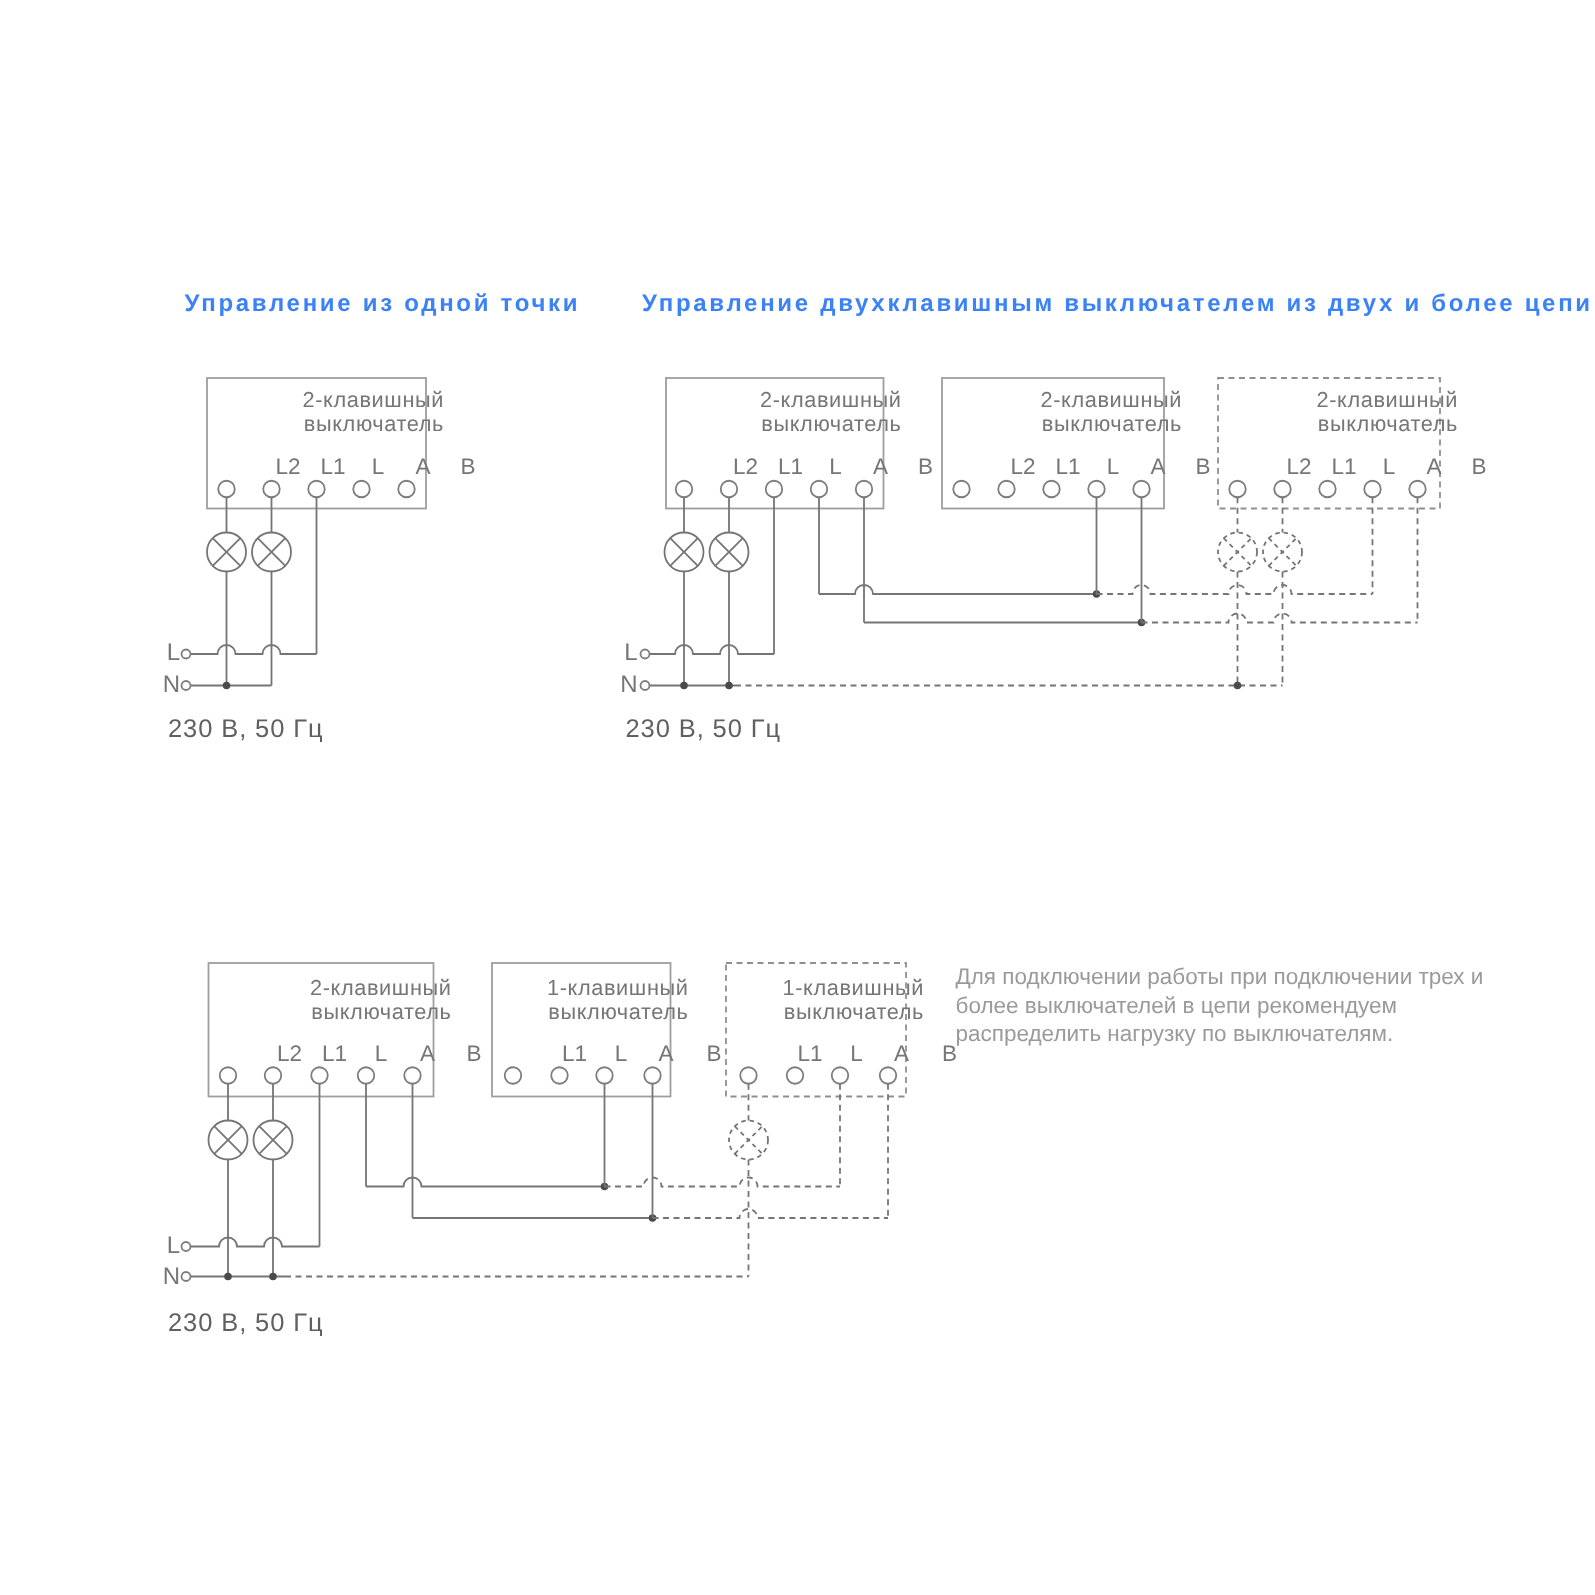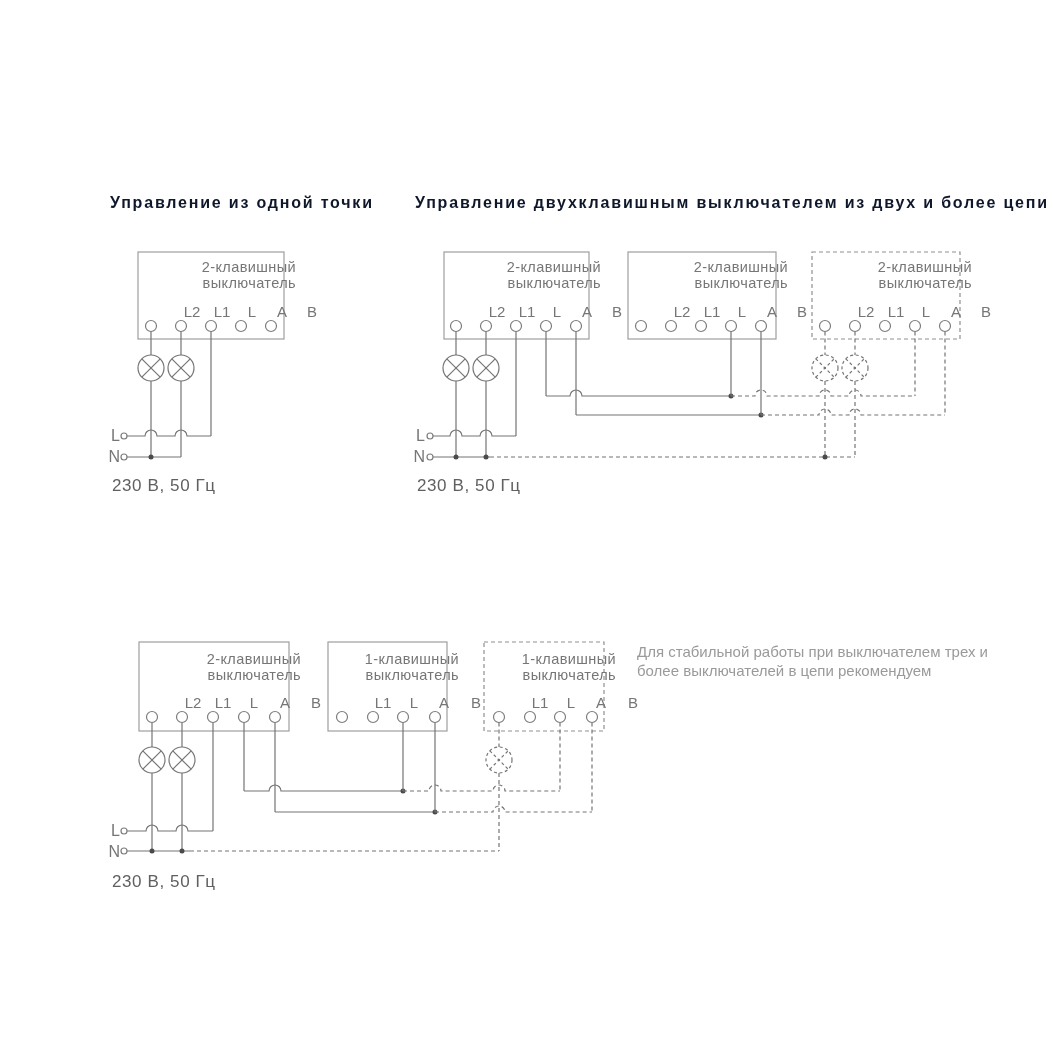--- a/index.html
+++ b/index.html
@@ -10,21 +10,21 @@
   .bx{fill:none;stroke:#9e9e9e;stroke-width:1.2;}
   .bxd{fill:none;stroke:#8f8f8f;stroke-width:1.2;stroke-dasharray:4 3;}
   .w{fill:none;stroke:#757575;stroke-width:1.2;}
   .wd{fill:none;stroke:#757575;stroke-width:1.2;stroke-dasharray:4 3;}
   .tc{fill:#ffffff;stroke:#7d7d7d;stroke-width:1.2;}
   .pc{fill:#ffffff;stroke:#7d7d7d;stroke-width:1.2;}
   .dot{fill:#4a4a4a;stroke:none;}
   .lamp{fill:none;stroke:#757575;stroke-width:1.2;}
   .lampd{fill:none;stroke:#757575;stroke-width:1.2;stroke-dasharray:3 2.6;}
   .title{position:absolute;font-size:16px;font-weight:bold;letter-spacing:1.8px;
-         color:#0f172a;white-space:nowrap;}
+         color:#3b82f6;white-space:nowrap;margin-left:13px;}
   .boxlabel{position:absolute;text-align:right;font-size:14.5px;color:#767676;
             letter-spacing:0.4px;line-height:16px;white-space:nowrap;}
   .term{position:absolute;width:28px;text-align:center;font-size:15px;color:#767676;padding-left:41px;}
   .pw{position:absolute;width:14px;text-align:right;font-size:16px;color:#767676;}
   .volt{position:absolute;font-size:17px;color:#606060;letter-spacing:0.6px;white-space:nowrap;}
   .note{position:absolute;left:637px;top:642px;width:400px;}
   .note div{font-size:15px;line-height:19px;color:#9a9a9a;white-space:nowrap;}
 </style>
 </head>
 <body>
@@ -257,17 +257,18 @@
 
 <div class="pw" style="left:411px;top:427px;">L</div>
 <div class="pw" style="left:411px;top:448px;">N</div>
 <div class="volt" style="left:417px;top:476px;">230 В, 50 Гц</div>
 
 <div class="pw" style="left:106px;top:822px;">L</div>
 <div class="pw" style="left:106px;top:843px;">N</div>
 <div class="volt" style="left:112px;top:872px;">230 В, 50 Гц</div>
 
 <div class="note">
-  <div>Для стабильной работы при выключателем трех и</div>
+  <div>Для подключении работы при подключении трех и</div>
   <div>более выключателей в цепи рекомендуем</div>
+  <div>распределить нагрузку по выключателям.</div>
 </div>
 
 </div>
 
 </body></html>

